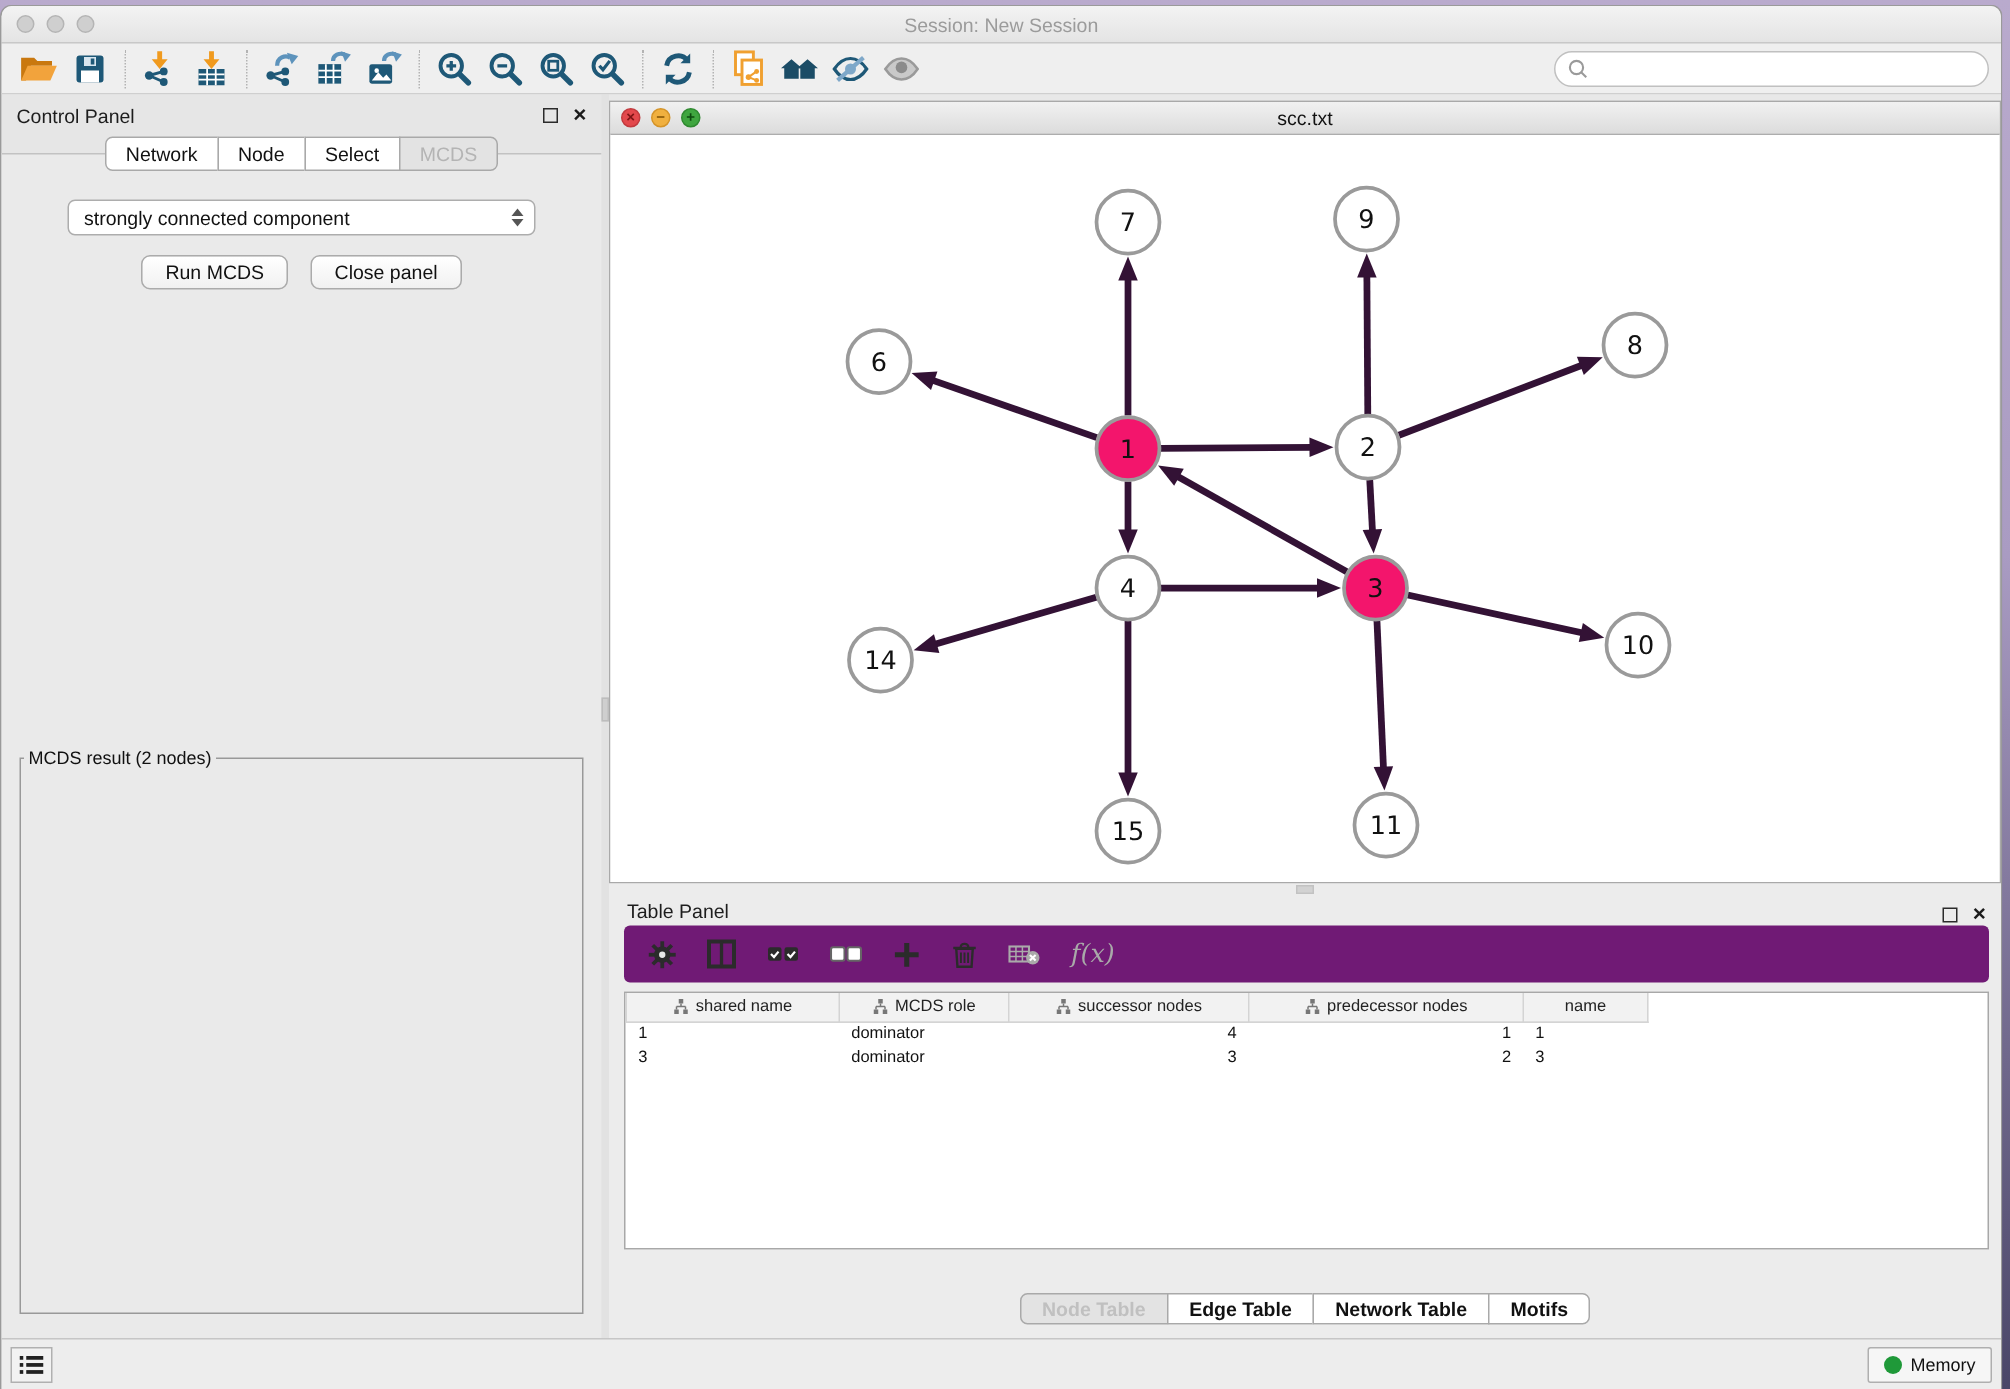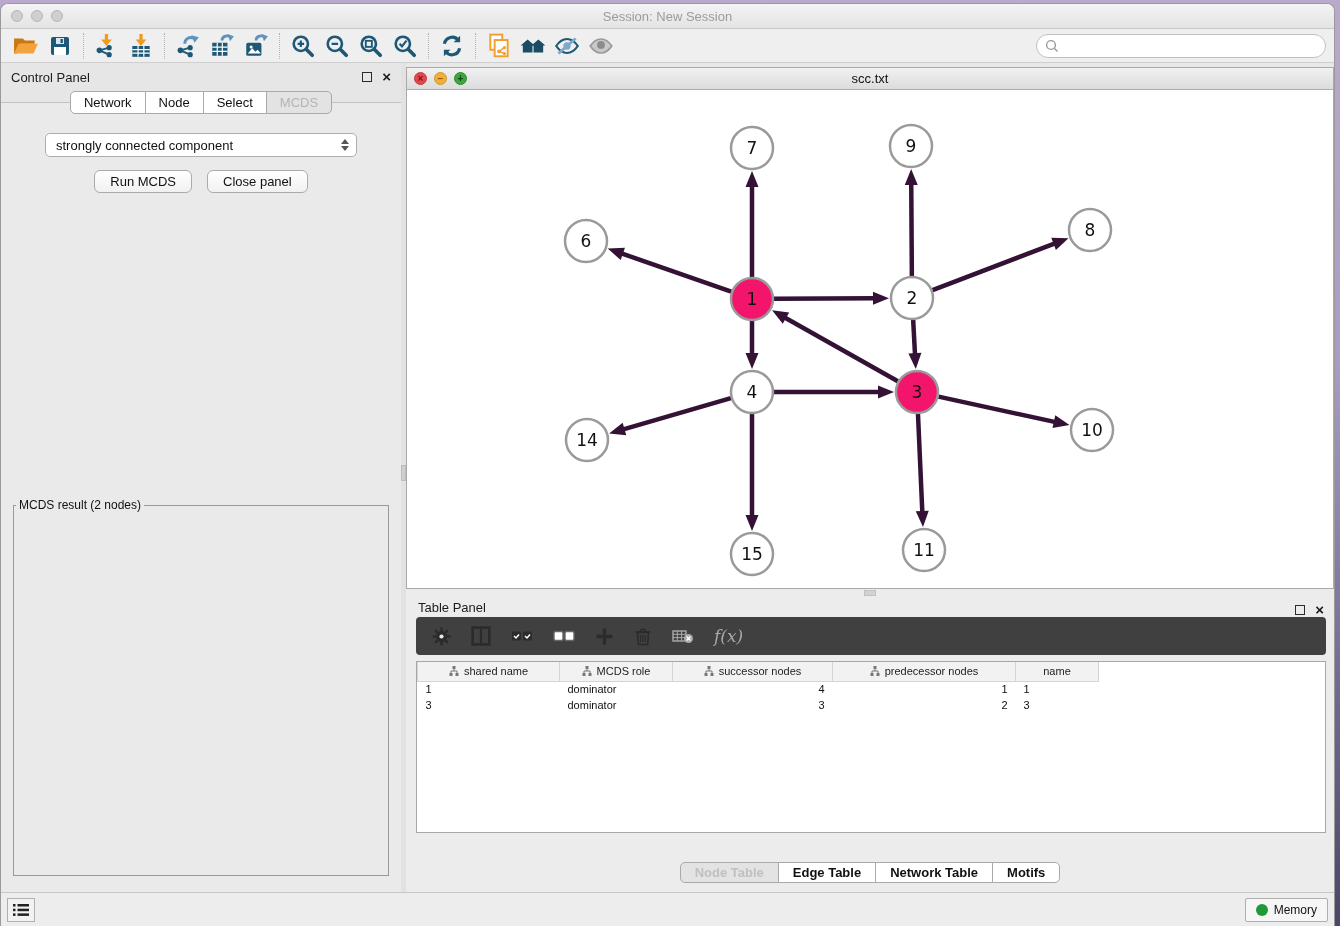--- a/index.html
+++ b/index.html
@@ -73,21 +73,21 @@
   .tl2.yel { background:#f0b03f; border:1px solid #d59428; color:#8a5a09; }
   .tl2.grn { background:#3fa63f; border:1px solid #2f8a30; color:#0e4b0f; }
   .net-title { position:absolute; left:0; right:0; text-align:center; font-size:13px; color:#111; }
   .net-canvas { flex:1; position:relative; background:#fff; }
   .net-canvas svg { position:absolute; left:0; top:0; }
 
   
   .table-panel { flex:1; background:#ececec; display:flex; flex-direction:column; position:relative; min-height:0; }
   .h-grip { position:absolute; top:1px; left:50%; margin-left:-6px; width:12px; height:6px; background:#d2d2d2; border:1px solid #c2c2c2; }
   .tp-head { height:26px; display:flex; align-items:flex-end; padding:3px 10px 0 12px; flex:0 0 auto; }
-  .tp-toolbar { height:38px; margin:2px 8px 4px 10px; background:#404040; border-radius:4px;
+  .tp-toolbar { height:38px; margin:2px 8px 4px 10px; background:#701a75; border-radius:4px;
                 display:flex; align-items:center; gap:20px; padding:0 16px; flex:0 0 auto; }
   .tp-ic { display:flex; align-items:center; justify-content:center; }
   .fx { font-family:"DejaVu Serif",serif; font-style:italic; font-size:17px; color:#a9a9a9; }
   .tbl-wrap { margin:2px 8px 0 10px; height:172px; background:#fff; border:1px solid #a8a8a8; overflow:hidden; flex:0 0 auto; }
   table.grid { border-collapse:collapse; table-layout:fixed; }
   table.grid th { background:#f2f2f2; border:1px solid #d4d4d4; border-top:none; height:19px; font-weight:normal;
                   font-size:11px; color:#222; padding:0 4px; }
   table.grid th .hwrap { display:flex; align-items:center; justify-content:center; gap:5px; }
   table.grid td { font-size:11px; color:#111; height:16px; padding:0 8px; white-space:nowrap; overflow:hidden; }
   .bt-tabs { display:flex; justify-content:center; margin-top:auto; margin-bottom:9px; flex:0 0 auto; }

